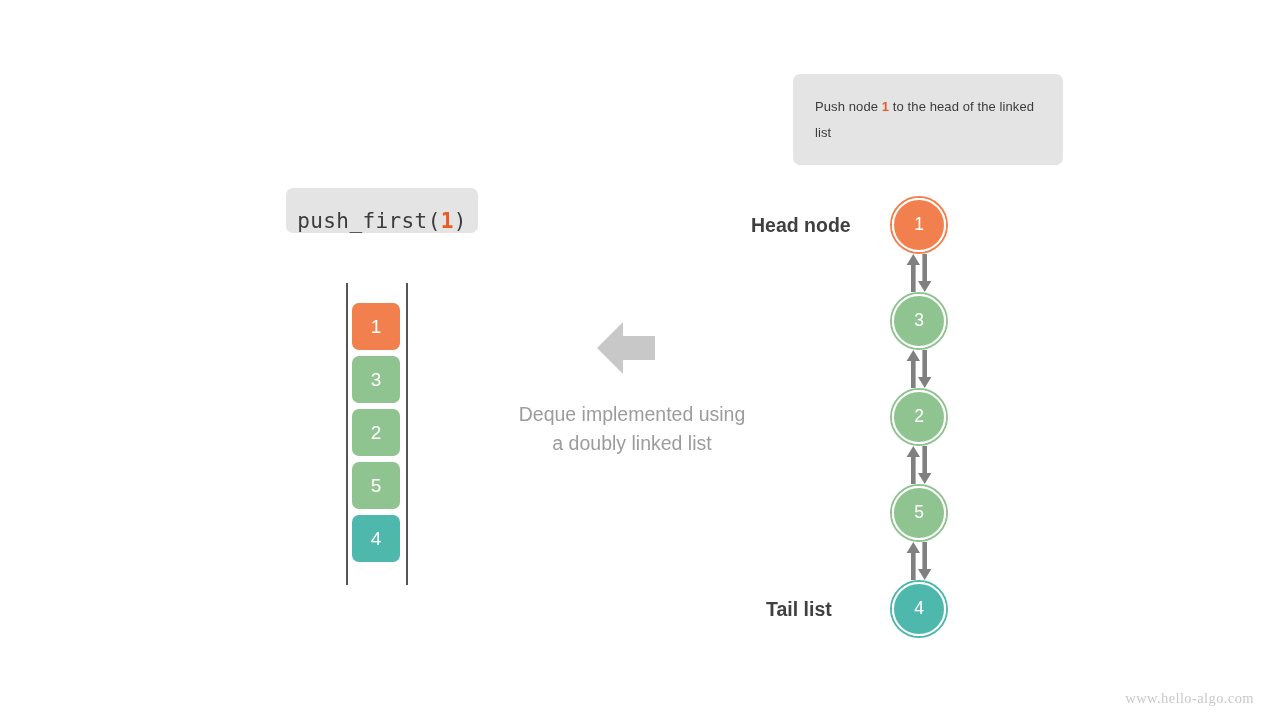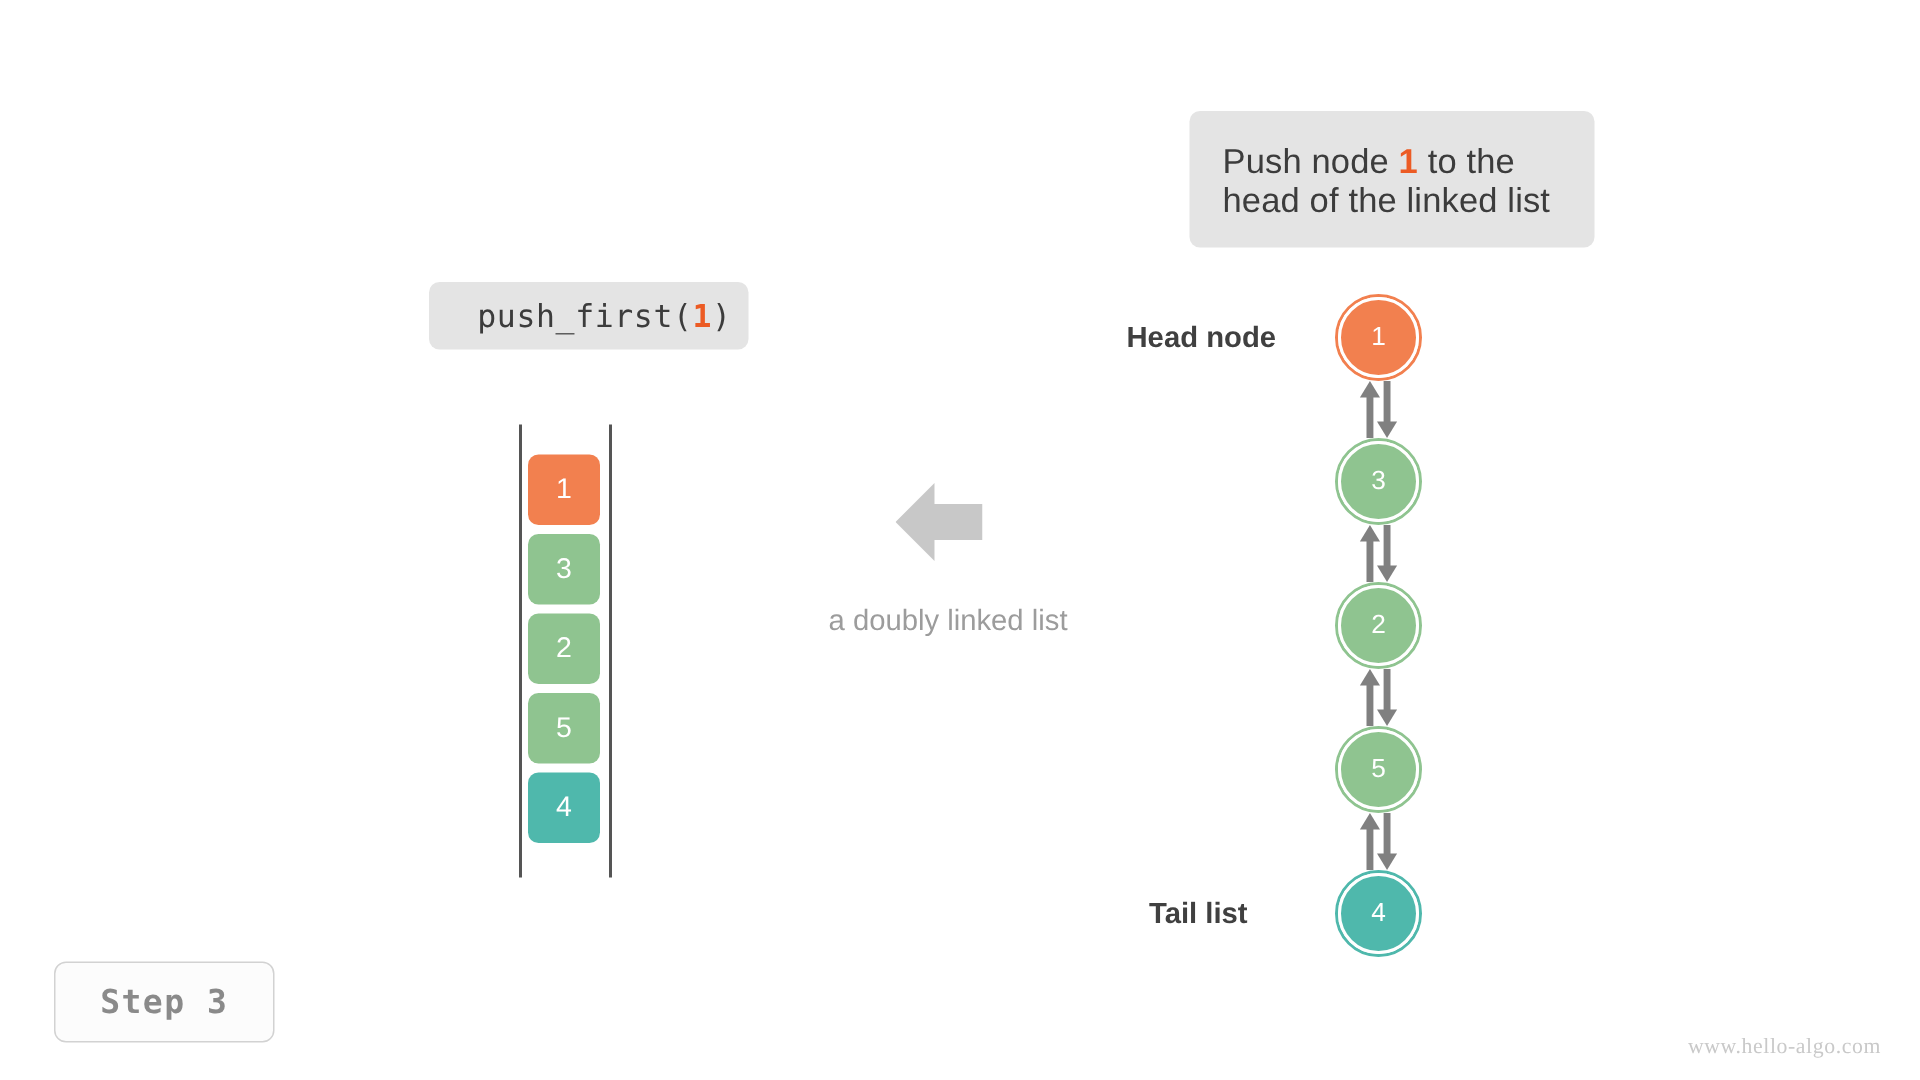--- a/index.html
+++ b/index.html
@@ -29,43 +29,42 @@
     width: 270px;
     height: 91px;
     background: #e4e4e4;
     border-radius: 7px;
     box-sizing: border-box;
     padding: 16px 22px;
     display: flex;
     align-items: center;
   }
   #callout .ctext {
-    font-size: 23px;
+    font-size: 13px;
     line-height: 26px;
     color: #3c3c3c;
     letter-spacing: .1px;
   }
   #callout .hl {
     color: #ec5b24;
     font-weight: bold;
   }
 
   
   #op-chip {
     position: absolute;
     left: 286px;
     top: 188px;
     width: 192px;
     height: 45px;
     background: #e4e4e4;
     border-radius: 7px;
     display: flex;
-    align-items: center;
-    justify-content: center;
-    padding-left: 21px;
+    align-items: flex-end;
+    justify-content: center;
   }
   #op-chip .mono {
     font-family: "DejaVu Sans Mono", "Liberation Mono", monospace;
     font-size: 21px;
     color: #3c3c3c;
     letter-spacing: .4px;
   }
   #op-chip .argnum {
     color: #ec5b24;
     font-weight: bold;
@@ -245,20 +244,21 @@
     </div>
   </div>
 
   <div id="flow-arrow">
     <svg width="58" height="54" viewBox="0 0 58 54" xmlns="http://www.w3.org/2000/svg">
       <polygon points="0,27 26,1 26,15 58,15 58,39 26,39 26,53" fill="#c8c8c8"></polygon>
     </svg>
   </div>
 
   <div id="caption">
+    <div>Deque implemented using</div>
     <div>a doubly linked list</div>
   </div>
 
   <div id="head-label" class="end-label">Head node</div>
   <div id="tail-label" class="end-label">Tail list</div>
 
   <div id="linked-list">
 
     <div class="link" style="top:74px">
       <svg width="30" height="38" viewBox="0 0 30 38" xmlns="http://www.w3.org/2000/svg">
@@ -321,19 +321,16 @@
           <span>5</span>
         </div>
     </div>
     <div class="node" style="top: 400px; border-color: rgb(79, 184, 172);">
       <div class="inner" style="background: rgb(79, 184, 172);">
           <span>4</span>
         </div>
     </div>
   </div>
 
-  <div id="step-badge">
-    <span class="steptext">Step 3</span>
-  </div>
 
   <div id="watermark">www.hello-algo.com</div>
 
 </div>
 
 </body></html>

